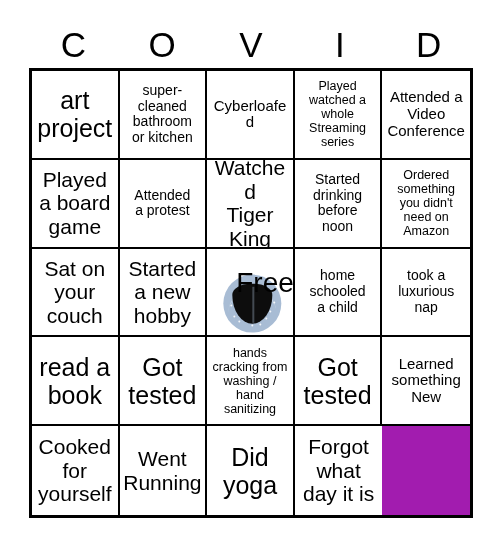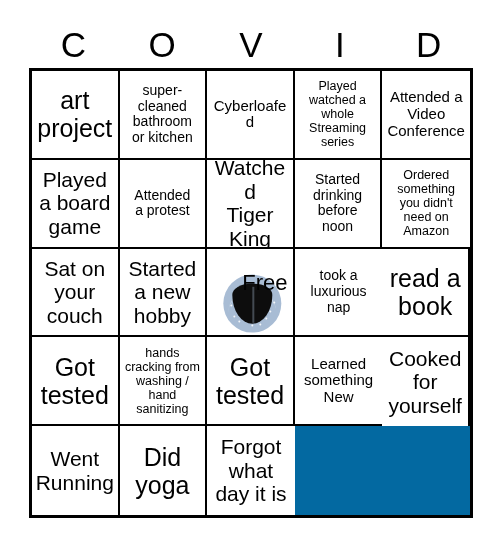--- a/index.html
+++ b/index.html
@@ -45,21 +45,21 @@
     width: 444px;
     height: 450px;
     box-sizing: border-box;
     border-top: 3px solid #000;
     border-left: 3px solid #000;
     border-right: 3px solid #000;
     border-bottom: 3px solid #000;
     display: grid;
     grid-template-columns: repeat(5, 1fr);
     grid-template-rows: repeat(5, 1fr);
-    background: #0369a1;
+    background: #a21caf;
   }
   .cell {
     position: relative;
     box-sizing: border-box;
     border-right: 2px solid #000;
     border-bottom: 2px solid #000;
     display: flex;
     align-items: center;
     justify-content: center;
     text-align: center;
@@ -133,21 +133,21 @@
     top: 26%;
     width: 84%;
     height: 34%;
     border-top: 3px solid #c9d6e6;
     border-radius: 50% 50% 0 0 / 100% 100% 0 0;
     opacity: .9;
   }
   .free-label {
     position: relative;
     z-index: 2;
-    font-size: 22px;
+    font-size: 28px;
     line-height: 1;
     transform: translateY(-9px);
     color: #000000;
     margin-left: 30px;
   }
 </style>
 </head>
 <body>
 
 <div id="card">
@@ -234,20 +234,25 @@
         <span class="speck" style="left:26%; top:80%;"></span>
         <span class="speck" style="left:72%; top:74%;"></span>
         <span class="speck" style="left:80%; top:62%;"></span>
         <span class="speck" style="left:48%; top:86%;"></span>
         <span class="speck" style="left:62%; top:84%;"></span>
         <span class="speck" style="left:12%; top:52%;"></span>
         <span class="speck" style="left:86%; top:46%;"></span>
       </span>
       <span class="free-label">Free</span>
     </div>
+    <div class="cell t-md">
+        <span class="cell-text">home
+schooled
+a child</span>
+      </div>
     <div class="cell t-md col-last">
         <span class="cell-text">took a
 luxurious
 nap</span>
       </div>
 
     <div class="cell t-xl">
         <span class="cell-text">read a
 book</span>
       </div>

